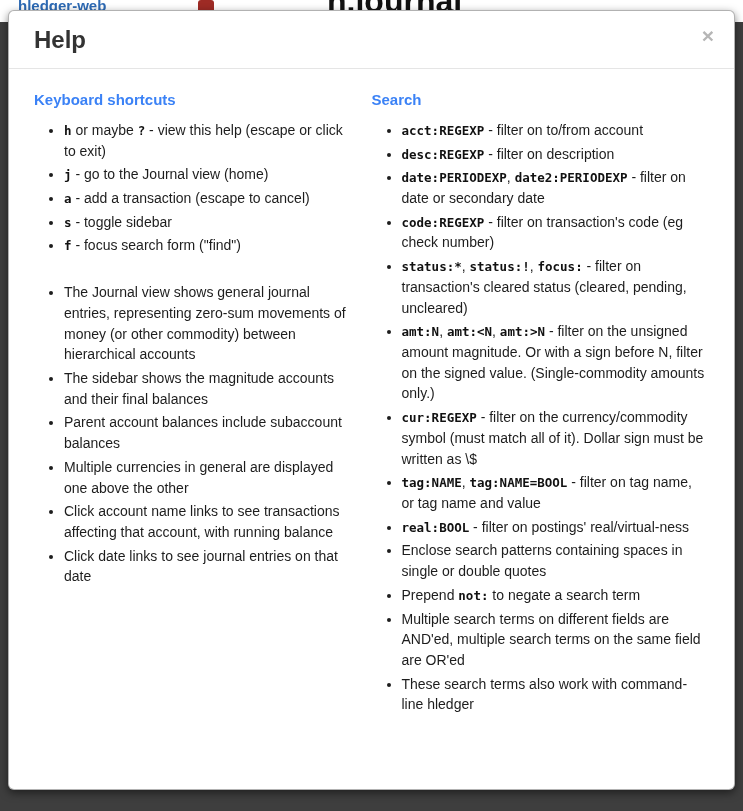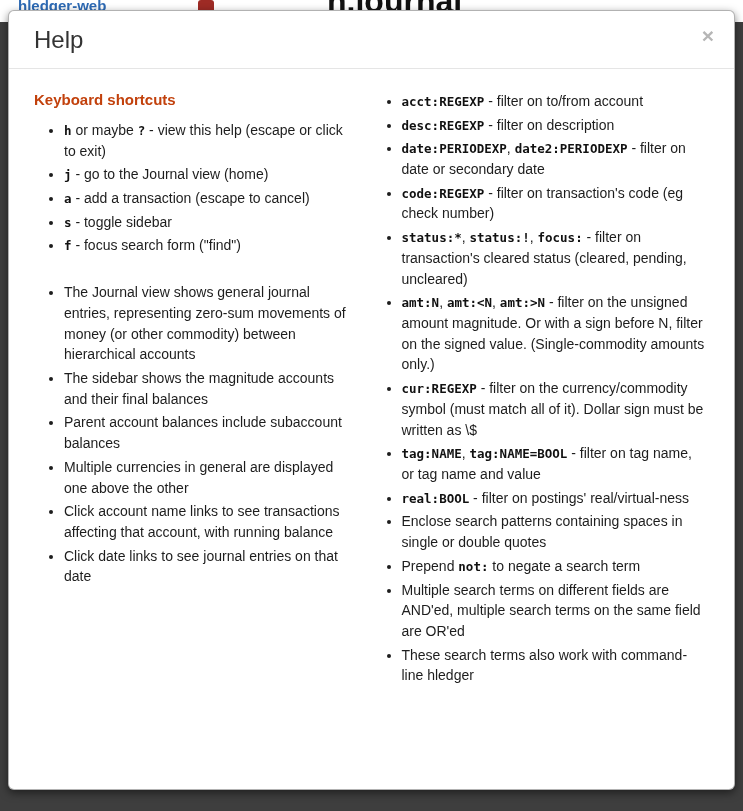--- a/index.html
+++ b/index.html
@@ -49,42 +49,42 @@
     box-shadow: 0 3px 9px rgba(0,0,0,0.5);
     overflow: hidden;
   }
   .modal-header {
     padding: 15px 25px 13px 25px;
     border-bottom: 1px solid #e5e5e5;
     position: relative;
   }
   .modal-title {
     font-size: 24px;
-    font-weight: 400;
+    font-weight: 700;
     color: #333;
     line-height: 1.2;
   }
   .modal-close {
     position: absolute; right: 20px; top: 14px;
     font-size: 21px; font-weight: bold; color: #b6b6b6;
     background: none; border: none; cursor: pointer; line-height: 1;
     font-family: "Liberation Sans", sans-serif;
   }
 
   .modal-body {
     padding: 22px 25px 20px 25px;
     display: flex;
   }
   .help-col { flex: 1 1 50%; padding-right: 16px; }
   .help-col:last-child { padding-right: 4px; }
 
   .section-heading {
     font-size: 15px;
     font-weight: bold;
-    color: #c2410c;
+    color: #3b82f6;
     margin: 0 0 12px 0;
   }
   .help-col ul {
     list-style: disc outside;
     padding-left: 30px;
     margin: 0 0 26px 0;
   }
   .help-col ul:last-child { margin-bottom: 8px; }
   .help-col li {
     font-size: 14px;
@@ -128,20 +128,21 @@
         <ul>
           <li>The Journal view shows general journal entries, representing zero-sum movements of money (or other commodity) between hierarchical accounts</li>
           <li>The sidebar shows the magnitude accounts and their final balances</li>
           <li>Parent account balances include subaccount balances</li>
           <li>Multiple currencies in general are displayed one above the other</li>
           <li>Click account name links to see transactions affecting that account, with running balance</li>
           <li>Click date links to see journal entries on that date</li>
         </ul>
       </div>
     <div class="help-col">
+        <div class="section-heading">Search</div>
         <ul>
           <li><code>acct:REGEXP</code> - filter on to/from account</li>
           <li><code>desc:REGEXP</code> - filter on description</li>
           <li><code>date:PERIODEXP</code>, <code>date2:PERIODEXP</code> - filter on date or secondary date</li>
           <li><code>code:REGEXP</code> - filter on transaction's code (eg check number)</li>
           <li><code>status:*</code>, <code>status:!</code>, <code>focus:</code> - filter on transaction's cleared status (cleared, pending, uncleared)</li>
           <li><code>amt:N</code>, <code>amt:&lt;N</code>, <code>amt:&gt;N</code> - filter on the unsigned amount magnitude. Or with a sign before N, filter on the signed value. (Single-commodity amounts only.)</li>
           <li><code>cur:REGEXP</code> - filter on the currency/commodity symbol (must match all of it). Dollar sign must be written as \$</li>
           <li><code>tag:NAME</code>, <code>tag:NAME=BOOL</code> - filter on tag name, or tag name and value</li>
           <li><code>real:BOOL</code> - filter on postings' real/virtual-ness</li>

